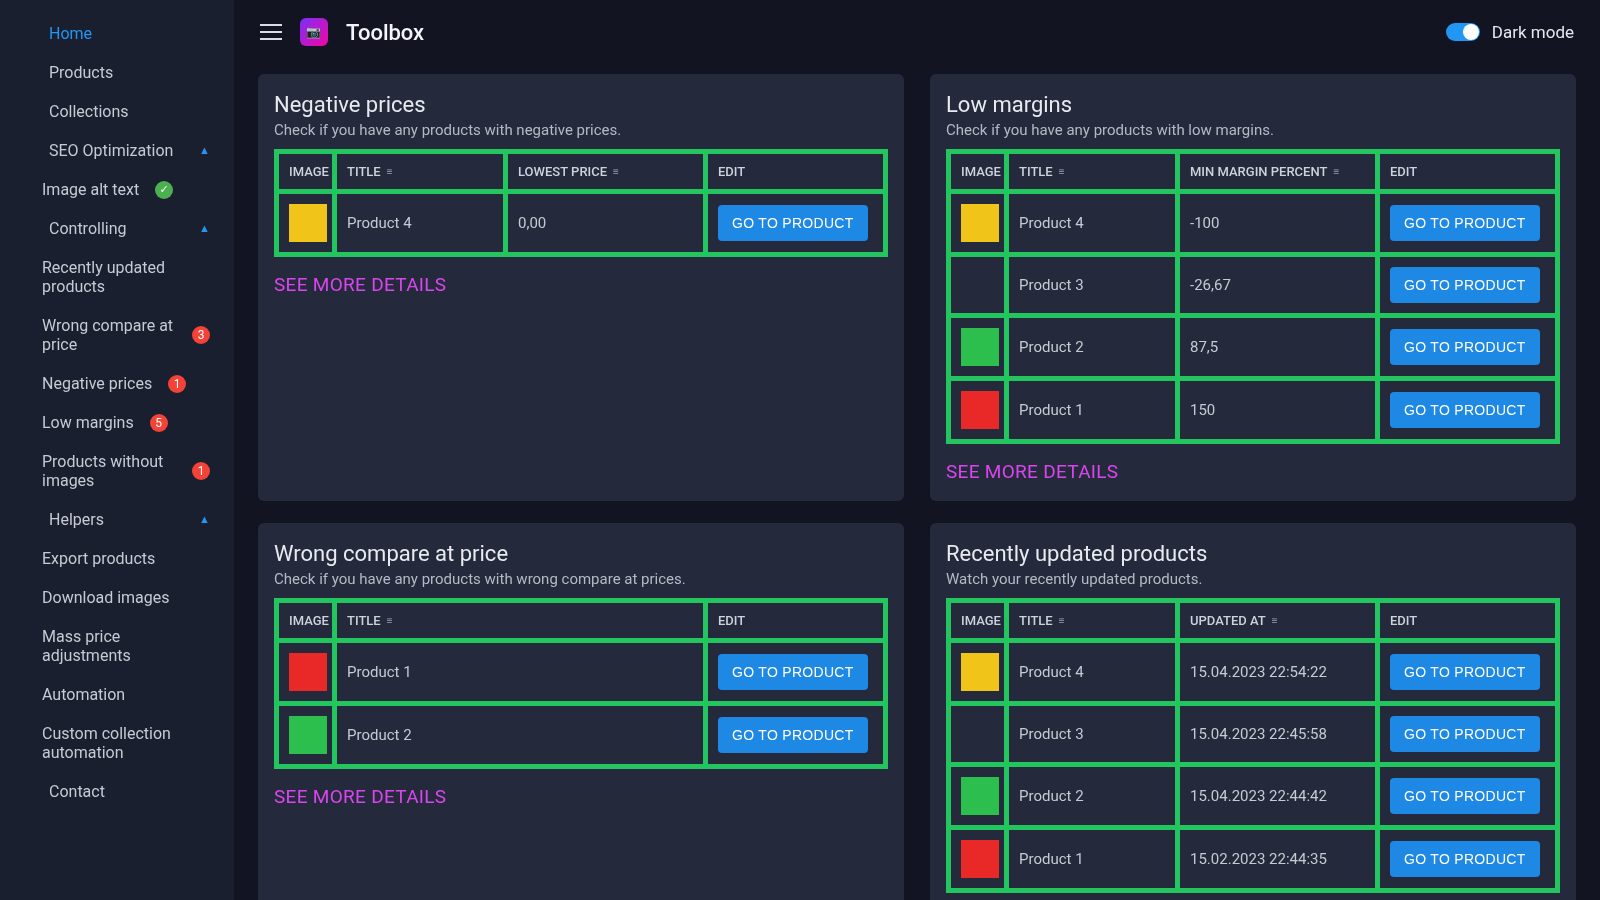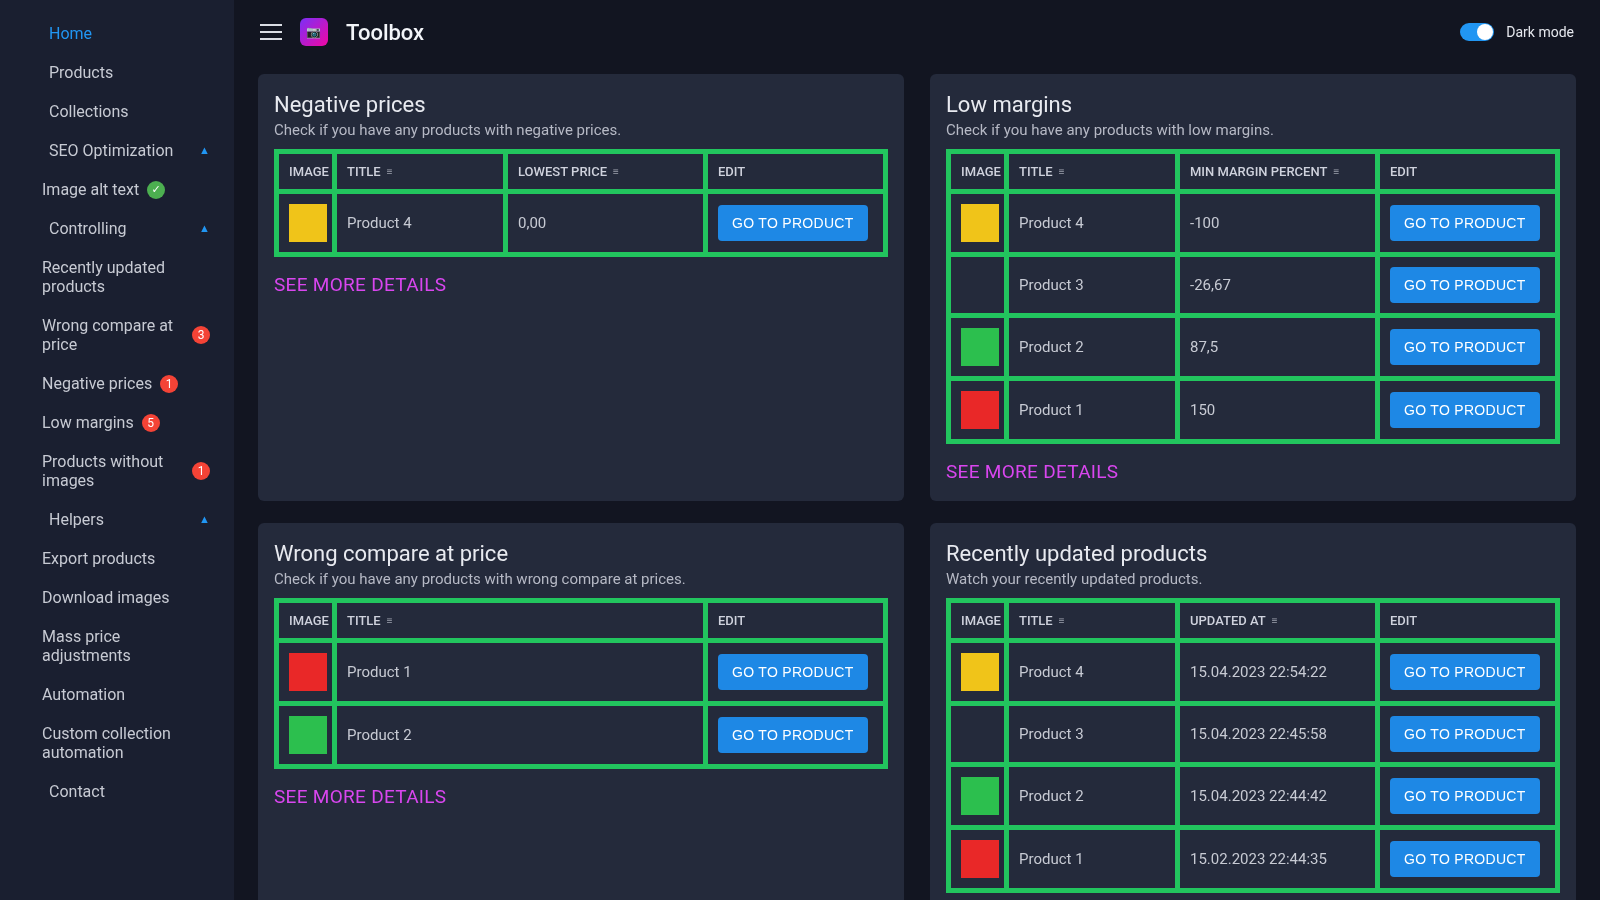--- a/index.html
+++ b/index.html
@@ -33,21 +33,21 @@
   }
   .nav-item.active { color: #2196f3; }
   .nav-item .chevron { font-size: 11px; color: #2196f3; }
   .nav-sub {
     display: flex;
     align-items: center;
     padding: 10px 24px 10px 42px;
     font-size: 16px;
     color: #c7cad3;
     cursor: pointer;
-    gap: 8px;
+    gap: 16px;
   }
   .badge-check {
     width: 18px; height: 18px;
     border-radius: 50%;
     background: #4caf50;
     display: inline-flex;
     align-items: center;
     justify-content: center;
     font-size: 11px;
     color: #fff;
@@ -78,21 +78,21 @@
   .logo-box {
     width: 28px; height: 28px;
     border-radius: 6px;
     background: linear-gradient(135deg, #7b2ff7, #f107a3);
     display: flex;
     align-items: center;
     justify-content: center;
     font-size: 12px;
   }
   .app-title { font-size: 22px; font-weight: 500; color: #f3f5f9; }
-  .toggle-wrap { display: flex; align-items: center; gap: 12px; font-size: 14px; color: #e6e8ee; padding-left: 28px; }
+  .toggle-wrap { display: flex; align-items: center; gap: 12px; font-size: 17px; color: #e6e8ee; padding-left: 28px; }
   .toggle {
     width: 34px; height: 18px; border-radius: 9px; background: #2196f3; position: relative; cursor: pointer;
   }
   .toggle::after {
     content: ""; position: absolute; right: 1px; top: 1px; width: 16px; height: 16px; border-radius: 50%; background: #fff;
   }
   .content { flex: 1; overflow: auto; padding: 10px 24px 24px; }
   .cards-row { display: flex; gap: 26px; margin-bottom: 22px; }
   .card {
     background: #242a3b;

